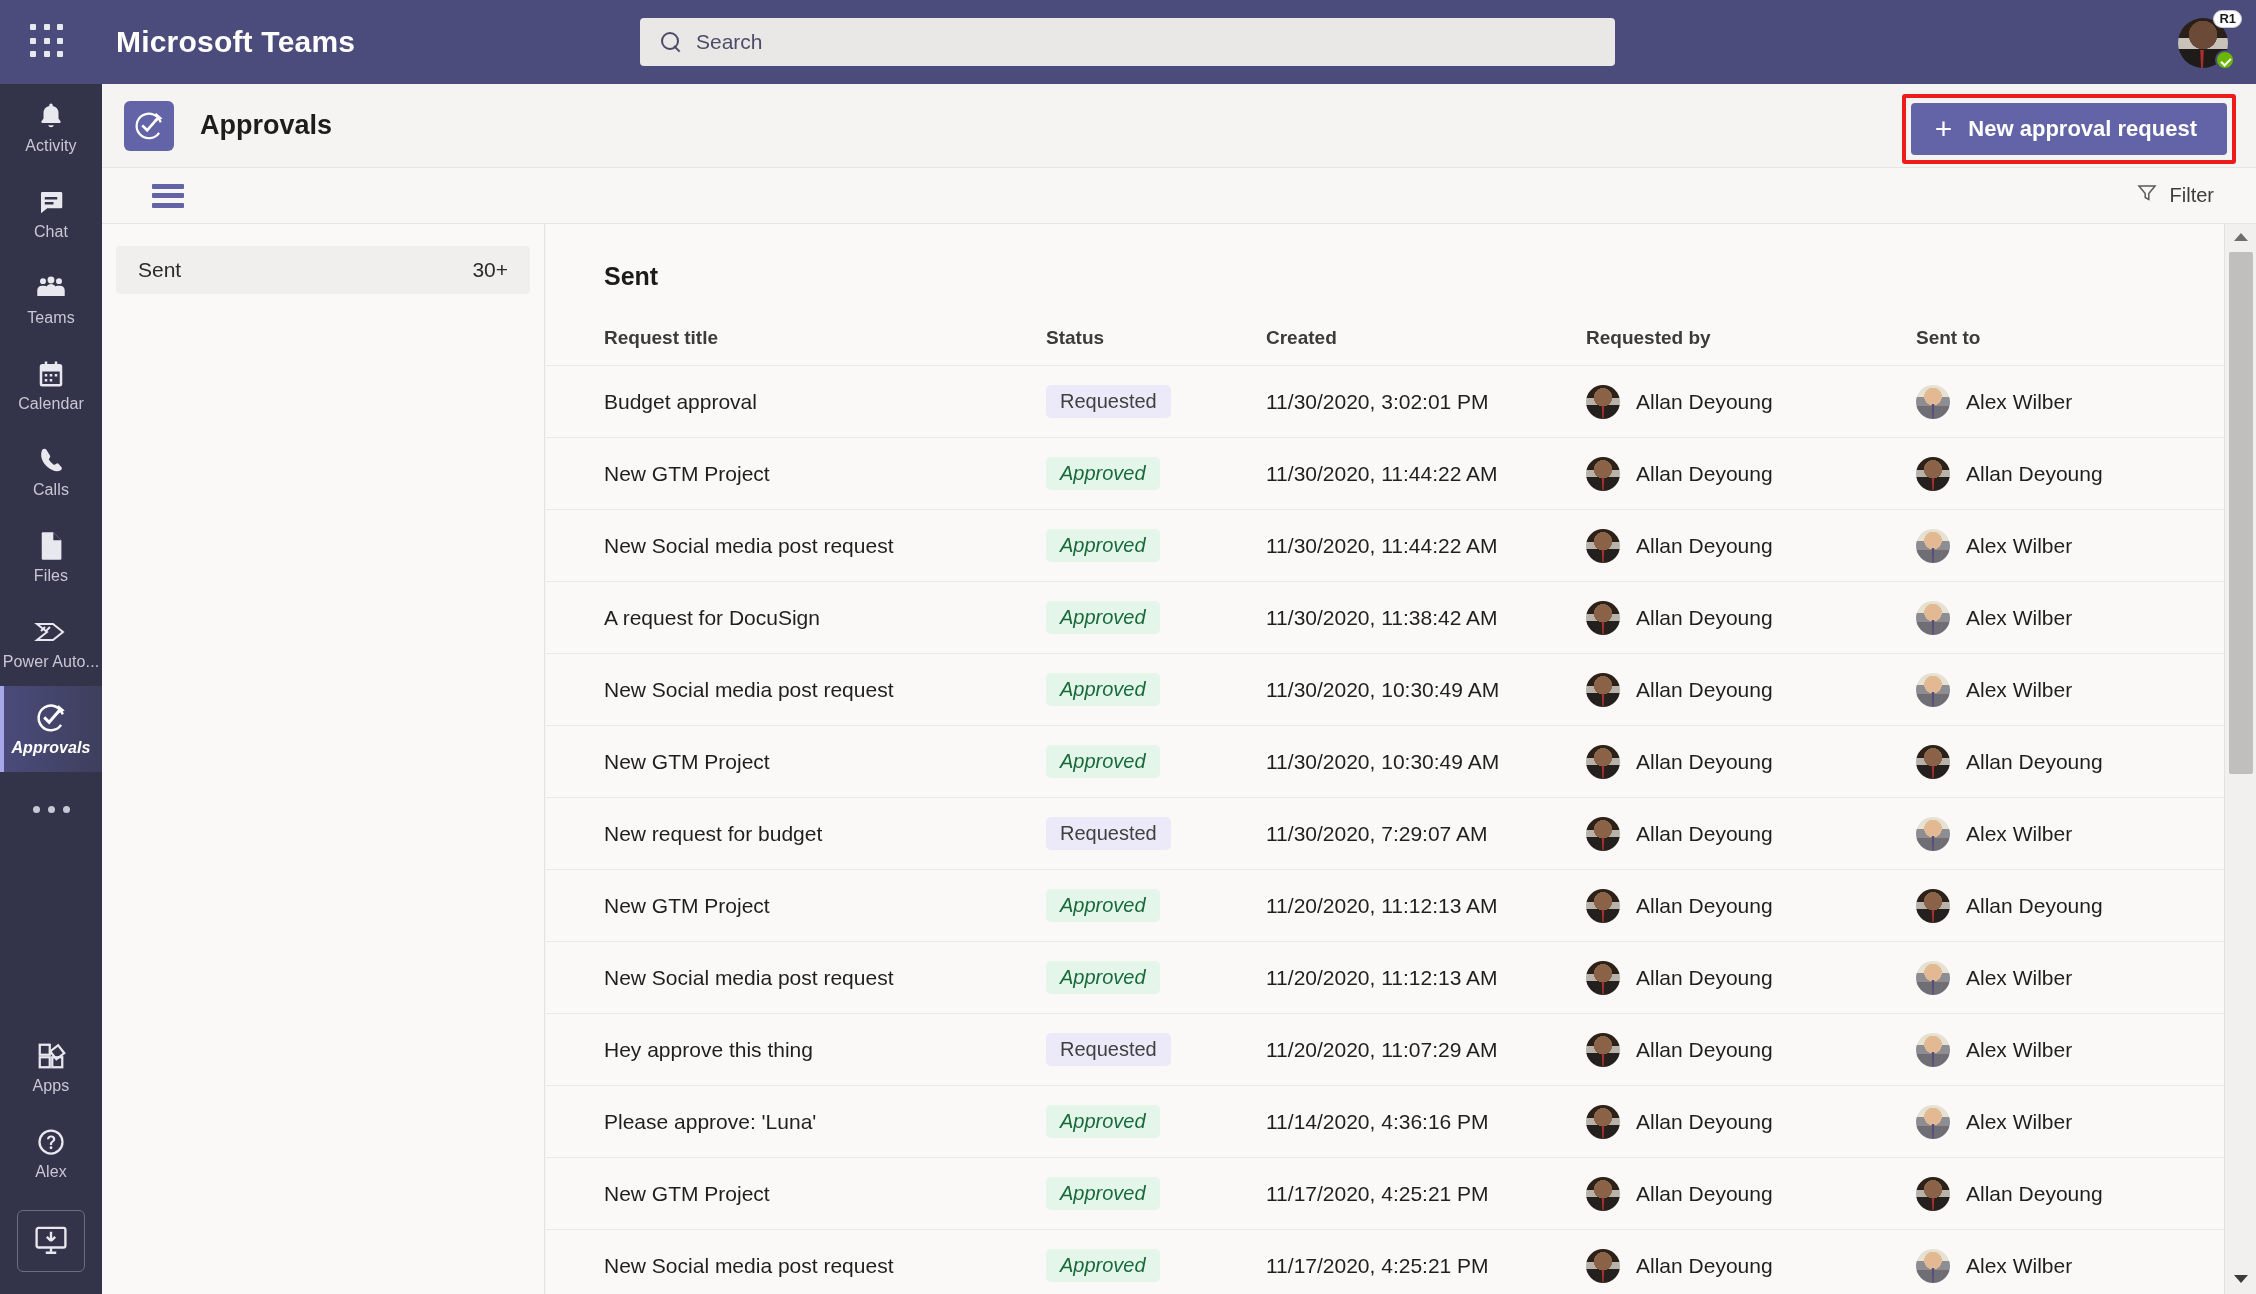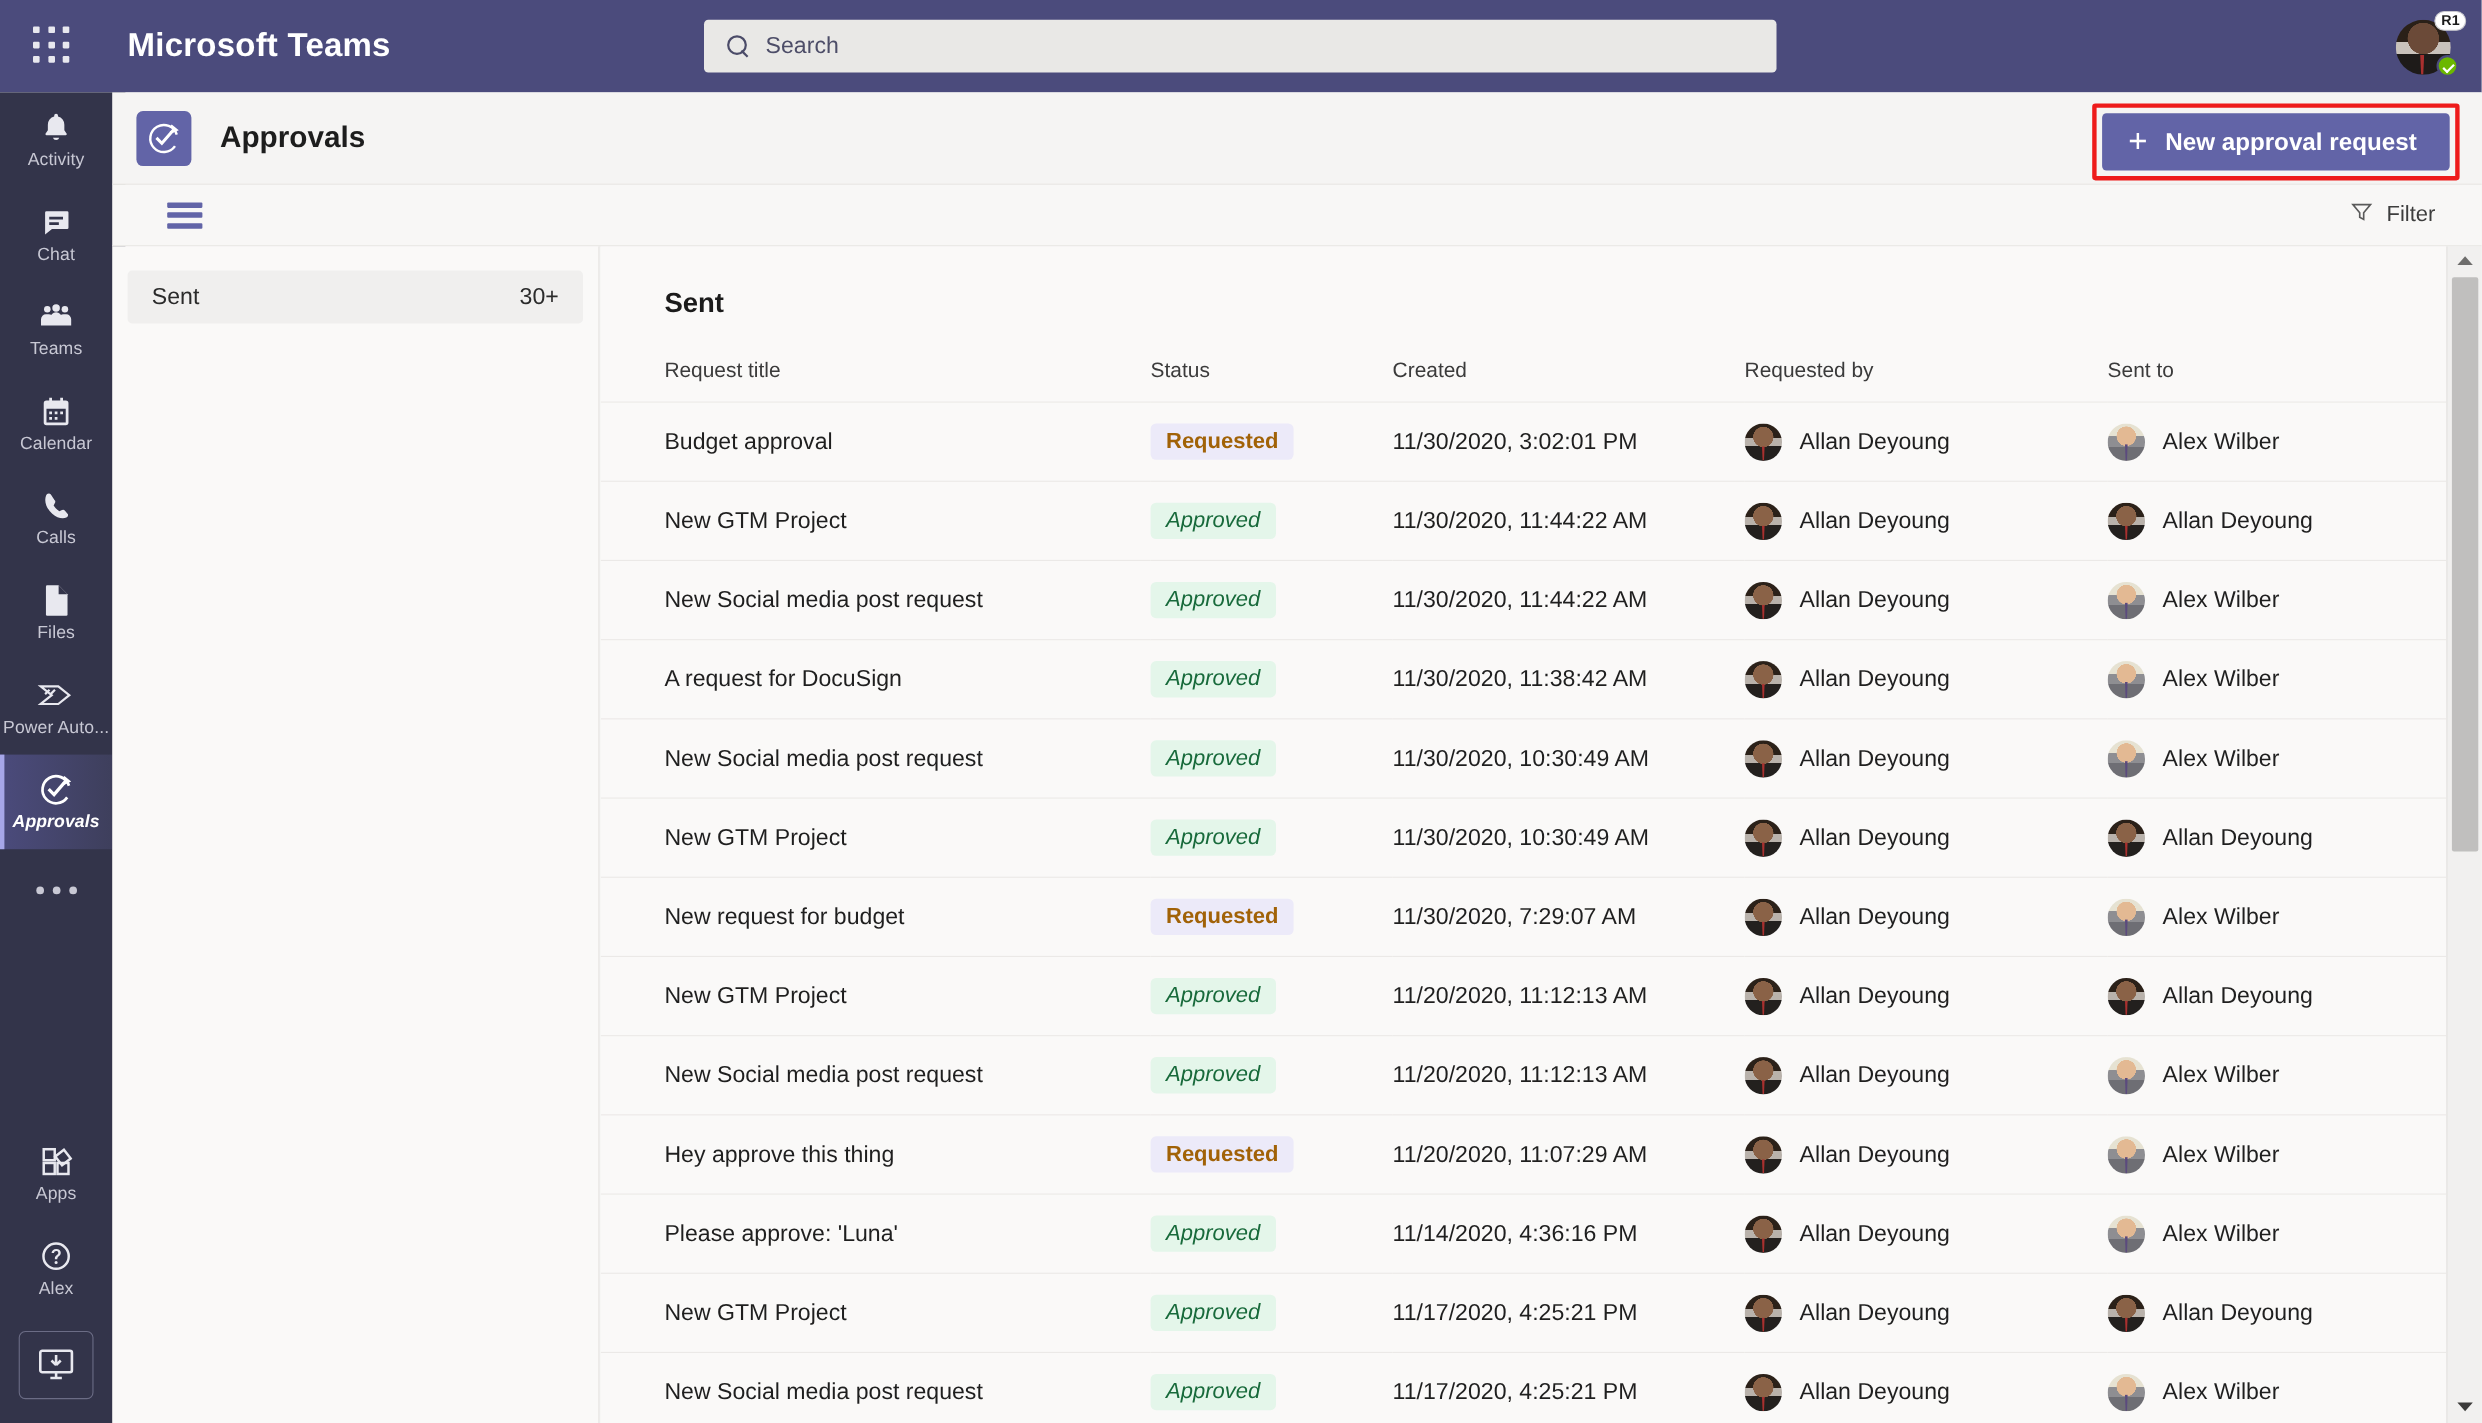--- a/index.html
+++ b/index.html
@@ -145,36 +145,36 @@
   .lp-count { font-size: 21px; color:#2b2b2b; }
 
   
   #content {
     position: absolute; left: 546px; top: 224px; width: 1678px; height: 1070px;
     background: #faf9f8; overflow: hidden;
   }
   #sent-heading { font-size: 25px; font-weight: bold; color:#1b1b1b; margin: 38px 0 0 58px; }
   #tbl { width: 100%; border-collapse: collapse; margin-top: 22px; table-layout: fixed; }
   #tbl th {
-    text-align: left; font-weight: 400; font-size: 19px; color: #3b3b3b;
+    text-align: left; font-weight: 700; font-size: 19px; color: #3b3b3b;
     padding: 14px 0 16px 0; border-bottom: 1px solid #ebe9e7; margin-left: 39px;
   }
   #tbl td {
     font-size: 21px; color: #1f1f1f; height: 72px; border-bottom: 1px solid #ebe9e7;
     vertical-align: middle;
   }
   .c-title { width: 500px; padding-left: 58px !important; }
   .c-status { width: 220px; }
   .c-created { width: 320px; }
   .c-reqby { width: 330px; }
   .c-sentto { width: 330px; }
 
   .pill { display:inline-block; padding: 5px 14px; border-radius: 5px; font-size: 20px; }
   .pill.approved { background: #e4f6ea; color: #186a3b; font-style: italic; }
-  .pill.requested { background: #eceaf9; color: #a16207; font-weight: bold; }
+  .pill.requested { background: #eceaf9; color: #404040; }
 
   .person { display:flex; align-items:center; }
   .avatar { width: 34px; height: 34px; border-radius: 50%; margin-right: 16px; flex:0 0 auto; overflow:hidden; position:relative; }
   .avatar.allan {
     background: radial-gradient(circle at 50% 36%, #8a6247 0 33%, rgba(0,0,0,0) 34%),
                 linear-gradient(#2b2119 0 38%, #b9b2ab 38% 60%, #23201e 60% 100%);
   }
   .avatar.allan::after{ content:""; position:absolute; left:13px; top:21px; width:8px; height:13px;
     background:#a9302f; clip-path: polygon(35% 0,65% 0,58% 100%,42% 100%); }
   .avatar.alex {

